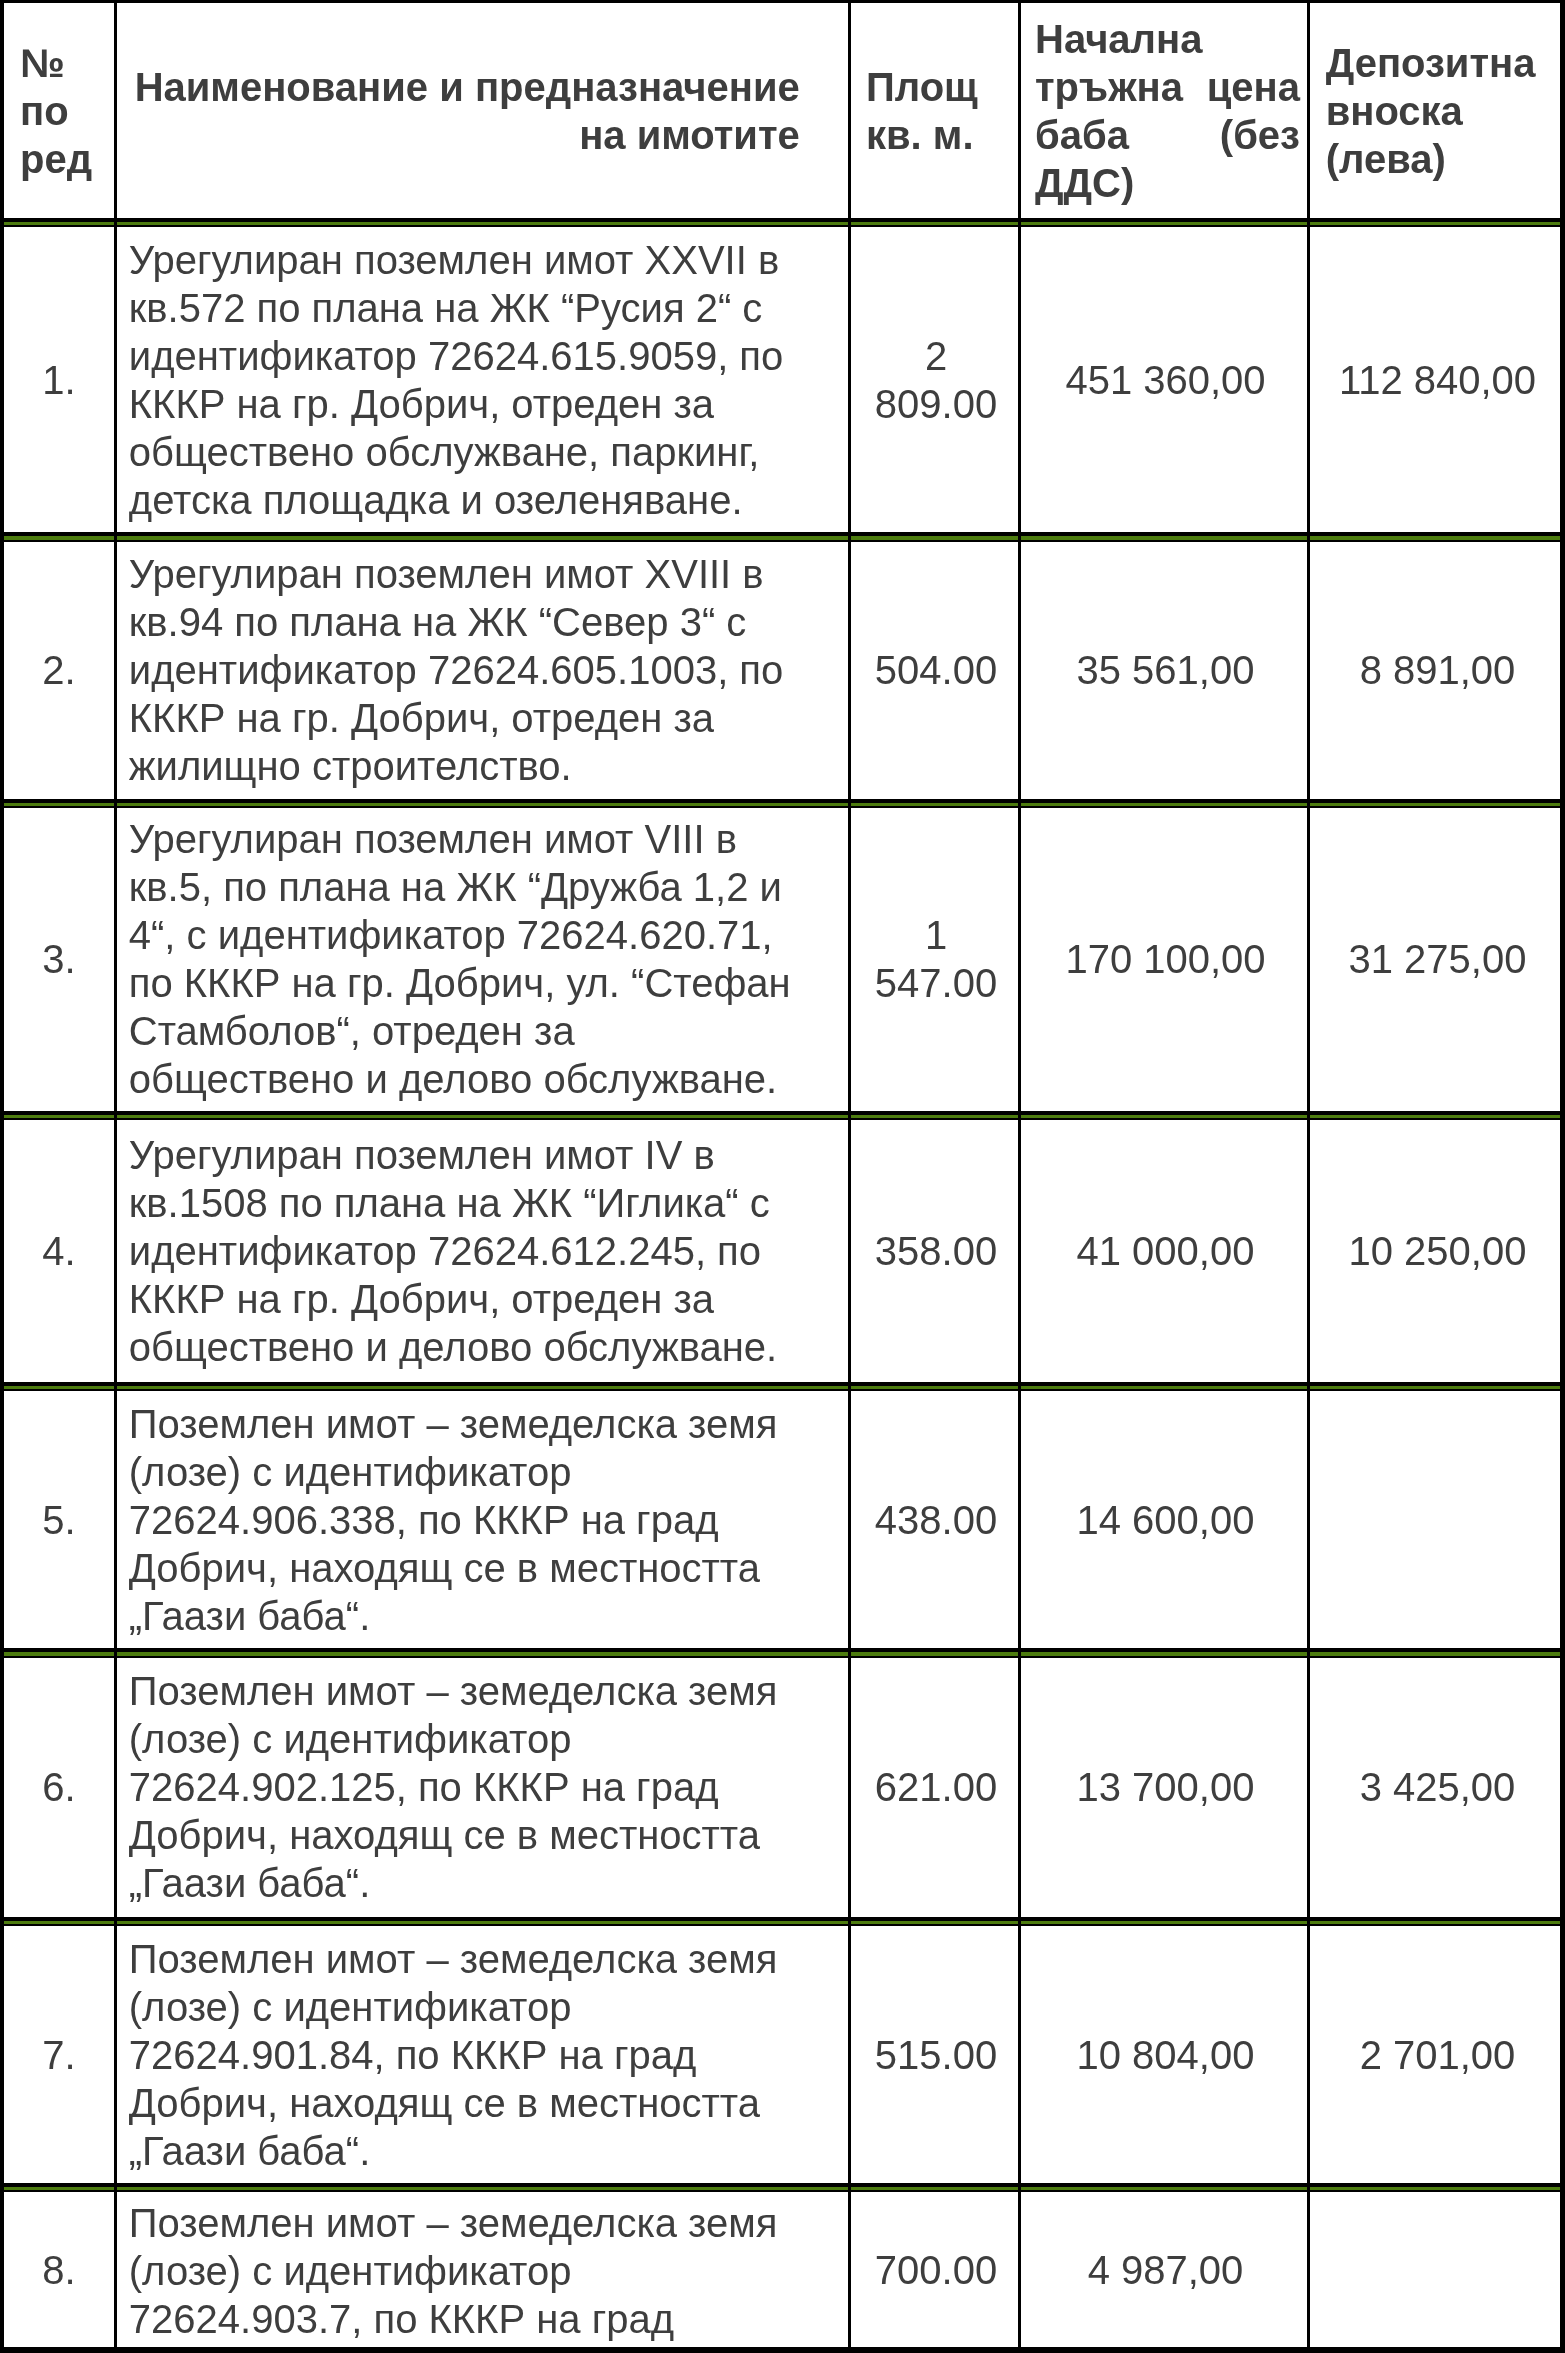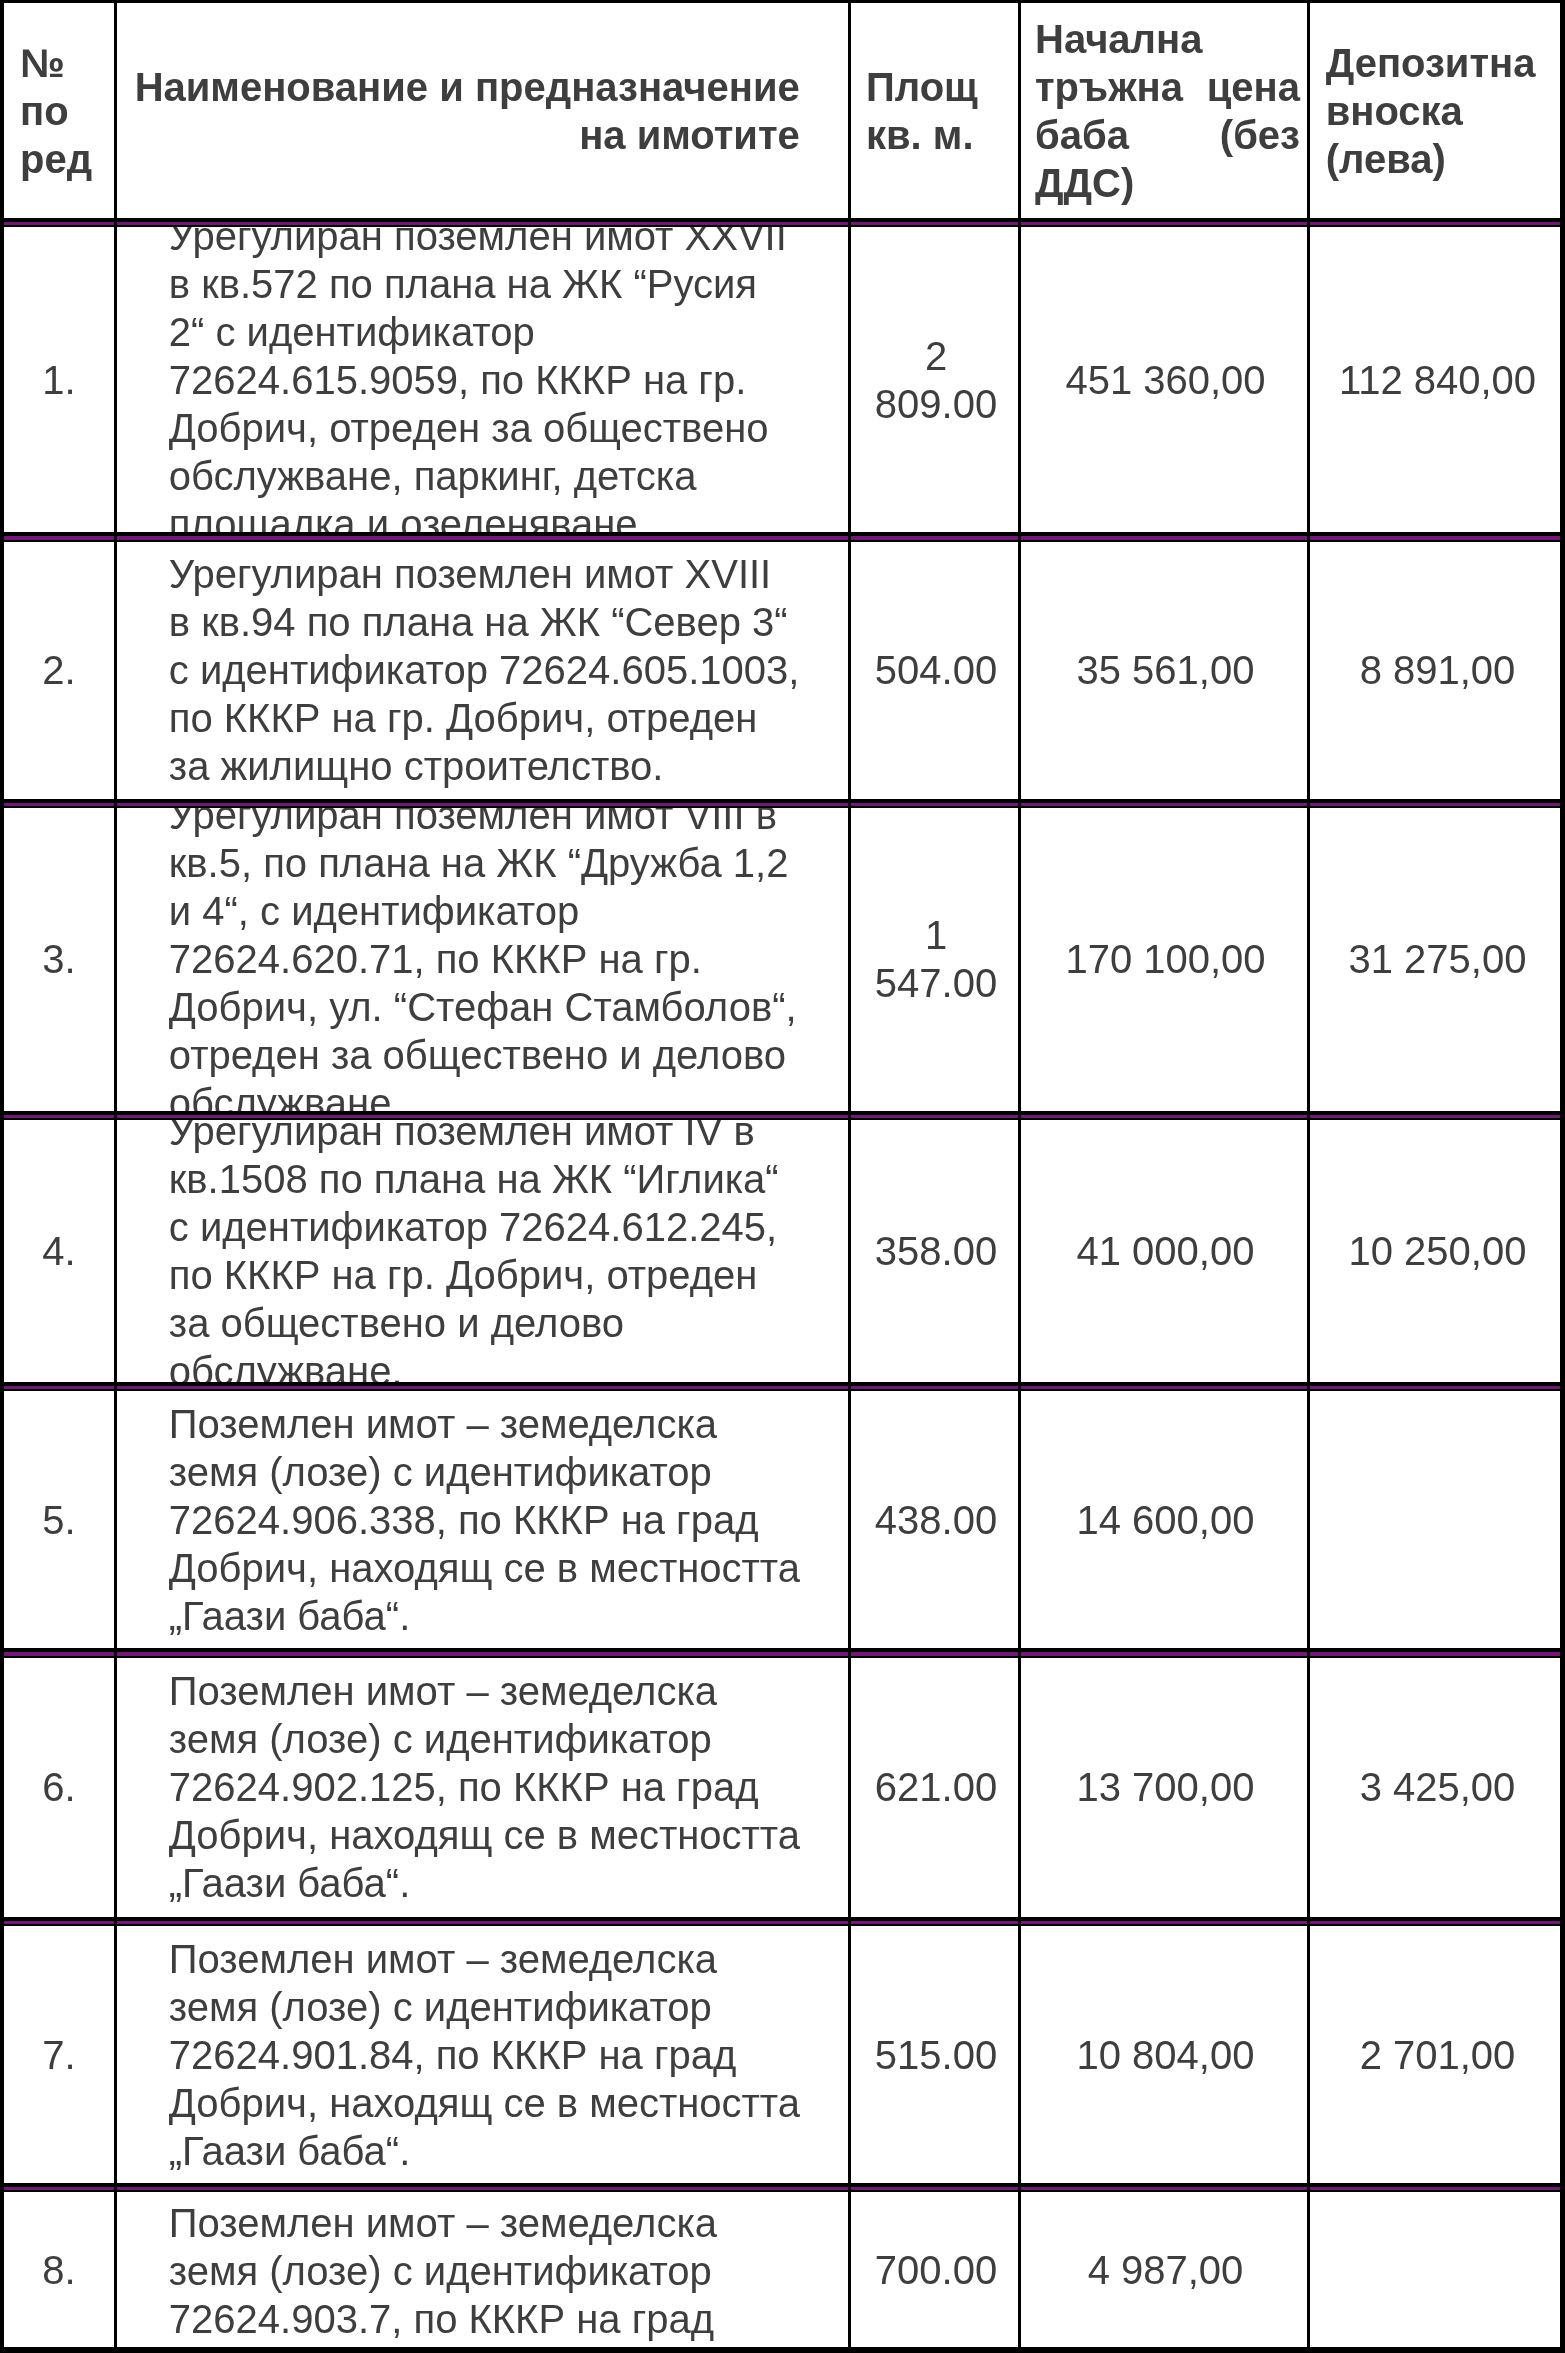--- a/index.html
+++ b/index.html
@@ -1,20 +1,20 @@
 <!DOCTYPE html>
 <html style="font-size:13.3px"><head>
 <meta charset="utf-8">
 <style>
   html, body { margin: 0; padding: 0; background: #ffffff; }
   .page {
     position: relative;
     width: 1565px;
     height: 2354px;
-    background: #701a75;
+    background: #4d7c0f;
     overflow: hidden;
     font-family: "Liberation Sans", "DejaVu Sans", sans-serif;
     color: #3e3e3e;
   }
   
   .t-row {
     display: grid;
     grid-template-columns: 118px 733px 170px 289px 1fr;
     box-sizing: border-box;
     border: 0 solid #000;
@@ -35,21 +35,21 @@
   .rh3 { height: 309px; }
   .rh4 { height: 268px; }
   .rh5 { height: 263px; }
   .rh6 { height: 265px; }
   .rh7 { height: 263px; }
   .rh8 { height: 157px; border-bottom-width: 0; margin-bottom: 0; overflow: hidden; }
 
   
   .cell { display: flex; align-items: center; box-sizing: border-box; overflow: hidden; }
   .c-num  { justify-content: center; text-align: center; }
-  .c-desc { padding: 0 51px 0 10.8px; margin-left: 40px; }
+  .c-desc { padding: 0 51px 0 10.8px; }
   .c-desc .txt { width: 671px; text-align: left; }
   .c-mid  { justify-content: center; text-align: center; }
   .c-area .txt { display: block; width: 128px; margin: 0 auto; text-align: center; }
 
   
   .rh8 .c-desc { align-items: flex-start; }
   .rh8 .c-desc .txt { padding-top: 6.6px; }
 
   
   .h-cell { display: flex; align-items: center; }

